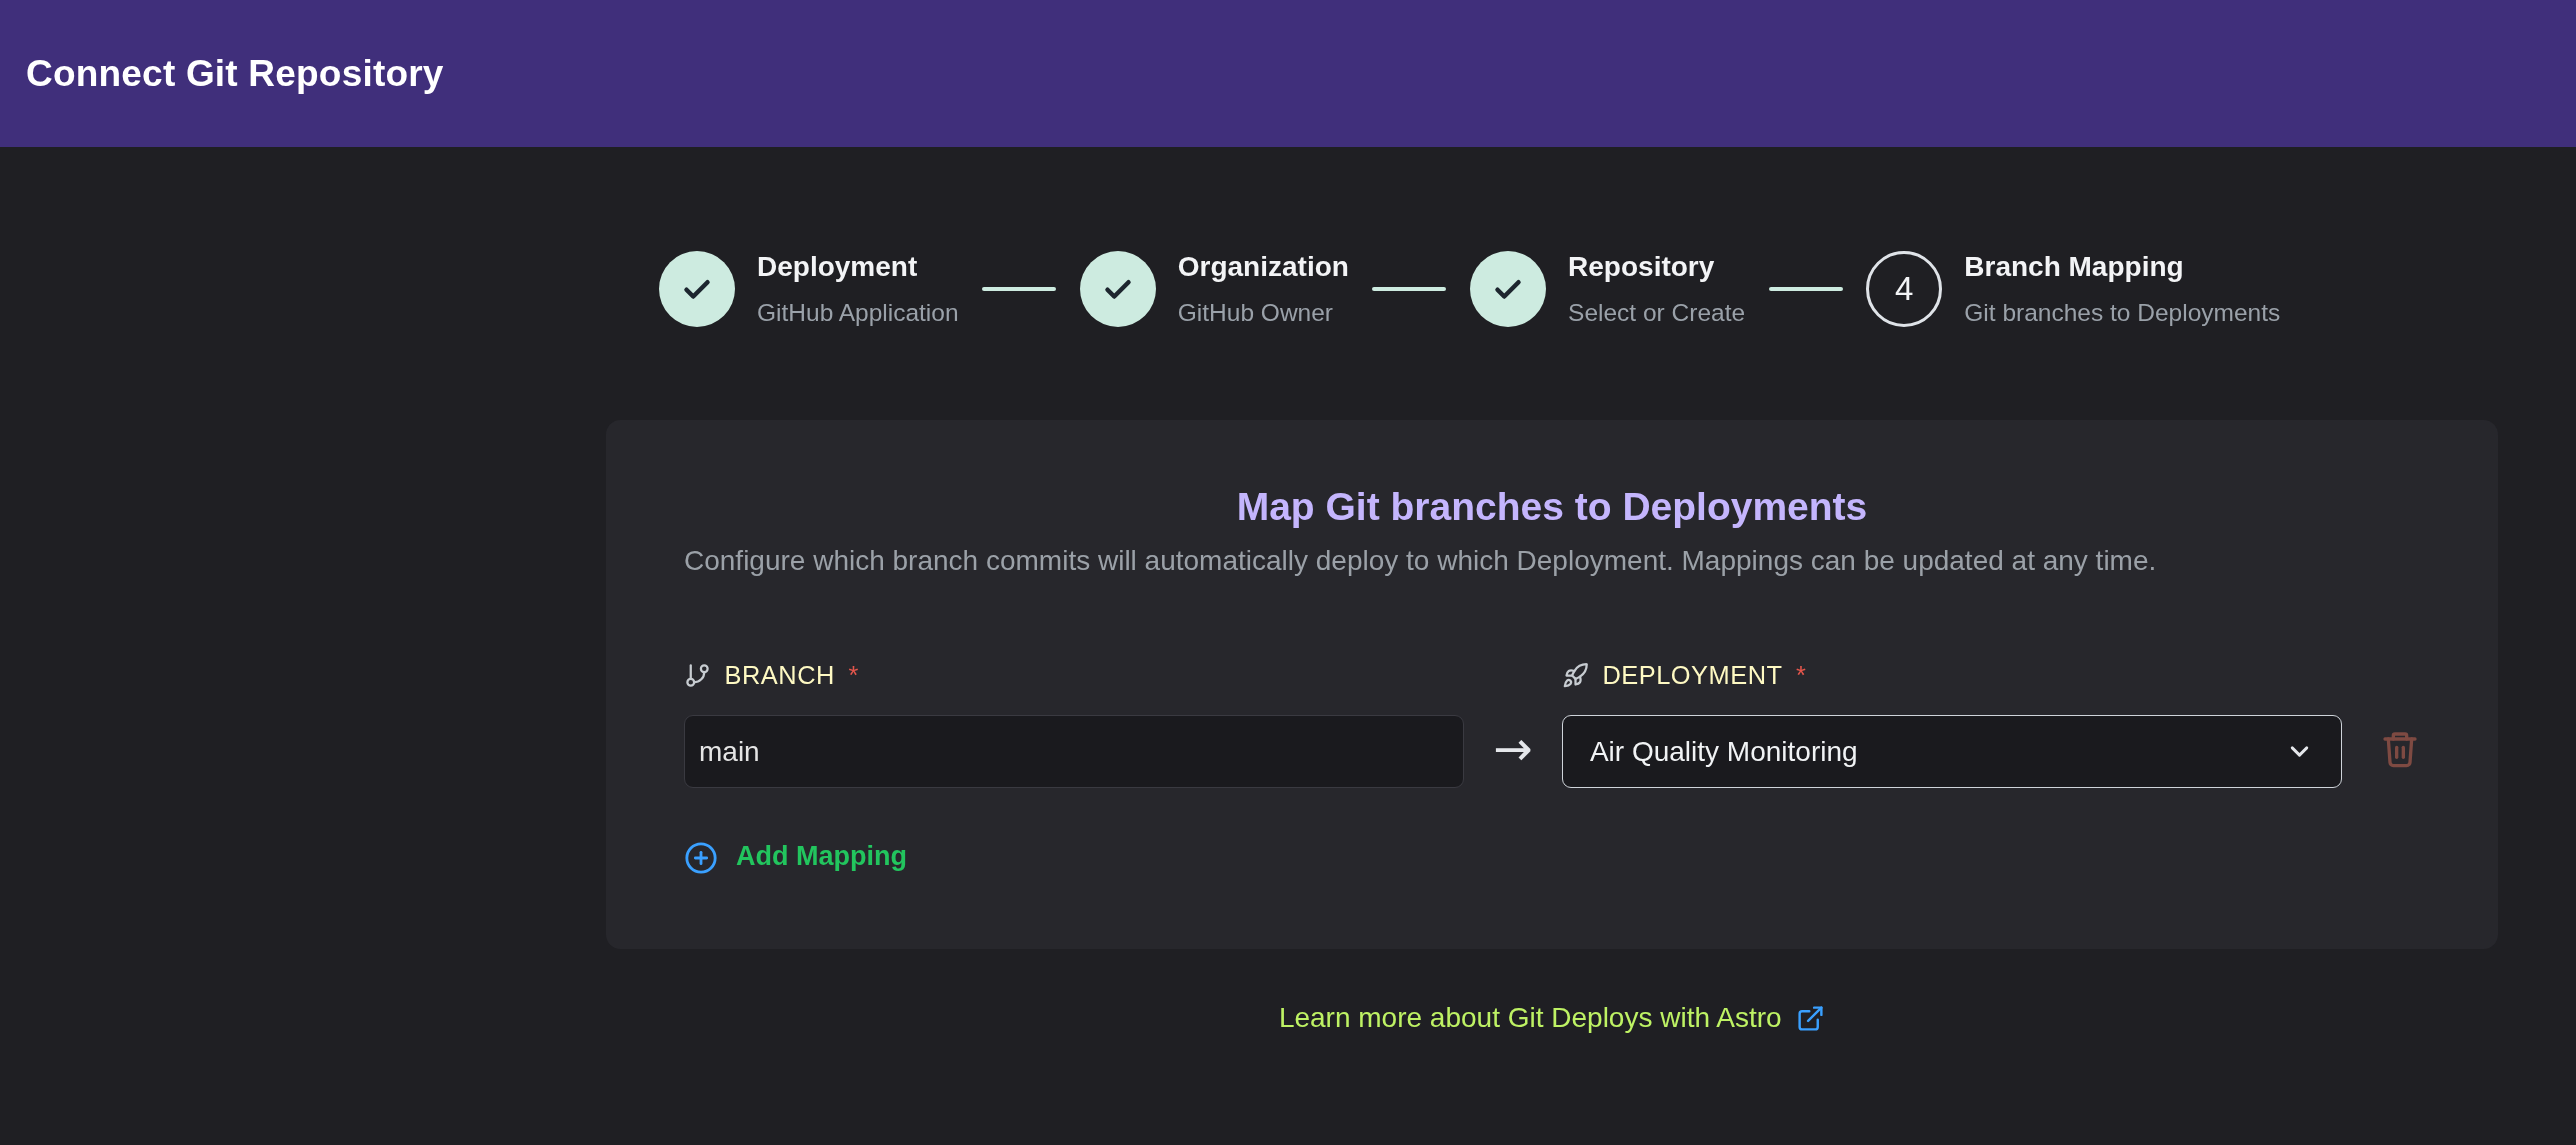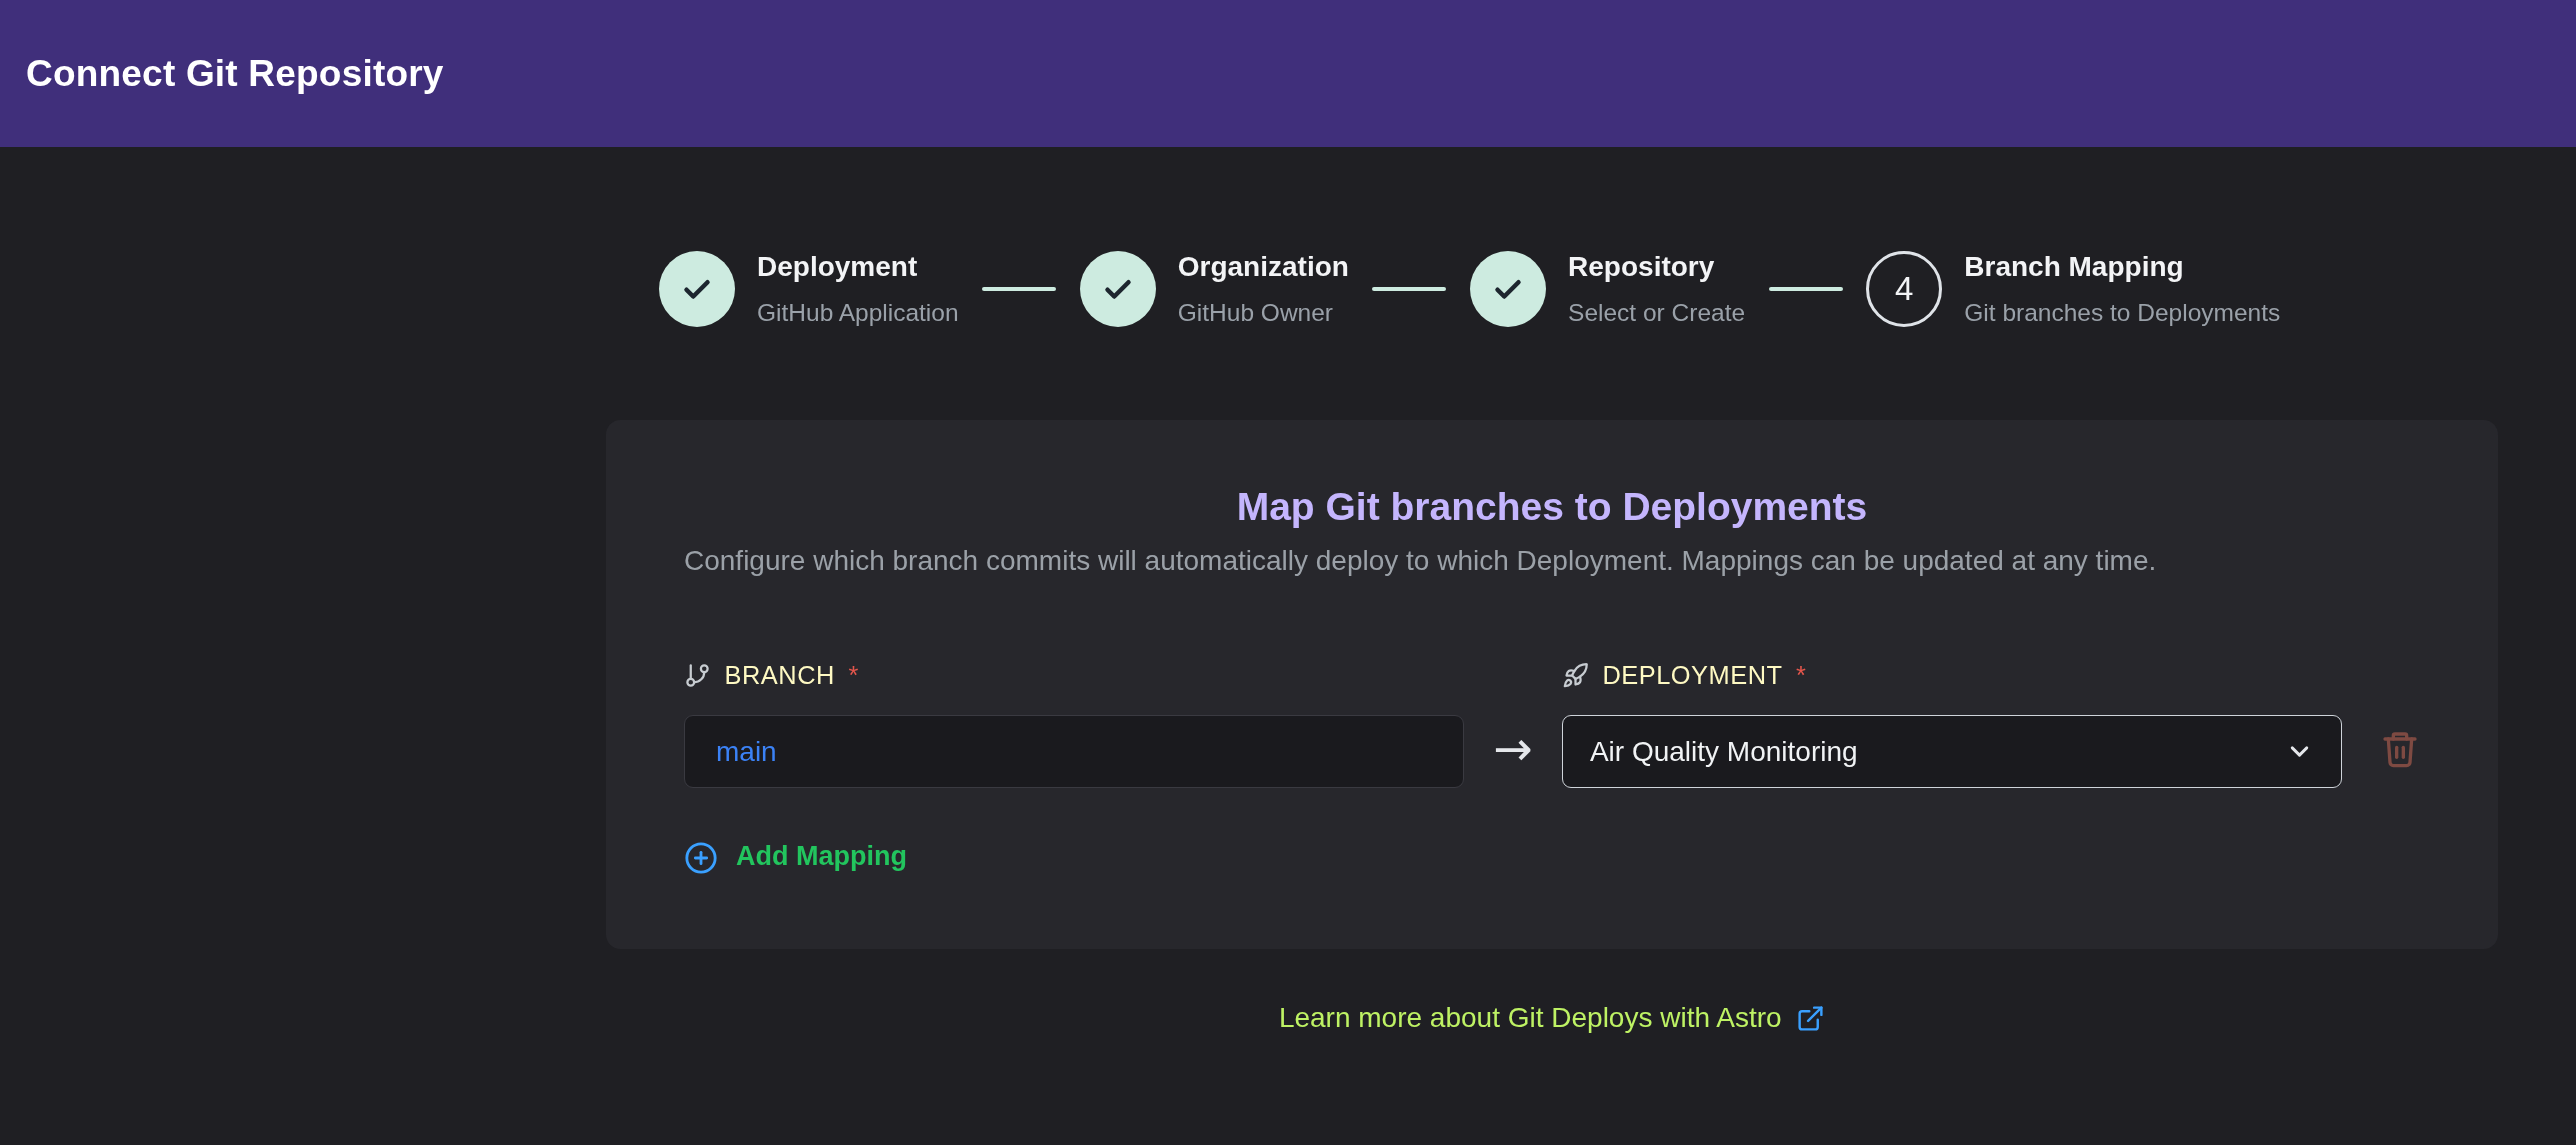--- a/index.html
+++ b/index.html
@@ -119,24 +119,24 @@
   .field-label .required {
     color: #e4564c;
     font-size: 25.4px;
   }
   .text-input {
     width: 100%;
     height: 73px;
     background: #1a1a1e;
     border: 1.8px solid #3a3a41;
     border-radius: 9px;
-    color: #3b82f6;
+    color: #e5e5e5;
     font-size: 28px;
     font-family: "Liberation Sans", sans-serif;
-    padding: 0 31px;
+    padding: 0 14px;
     outline: none;
   }
   .select-box {
     width: 100%;
     height: 73px;
     background: #1a1a1e;
     border: 1.8px solid #cfd4da;
     border-radius: 9px;
     color: #f1f3f5;
     font-size: 28px;

